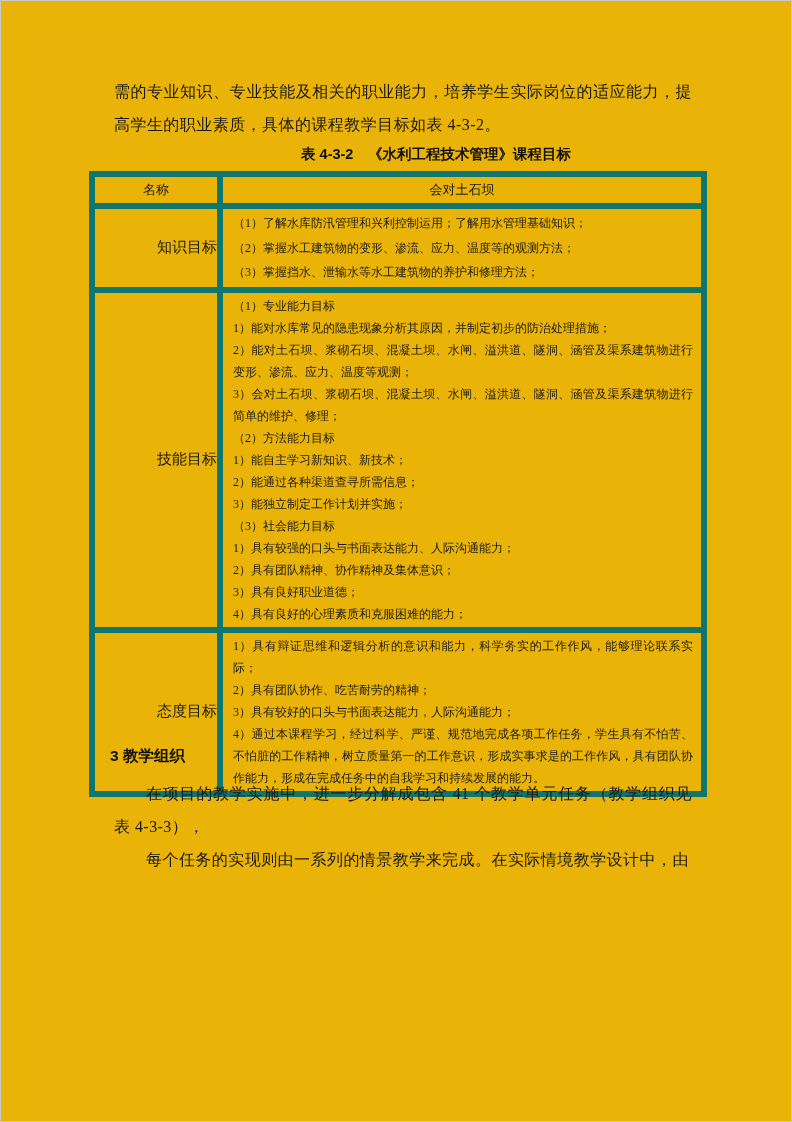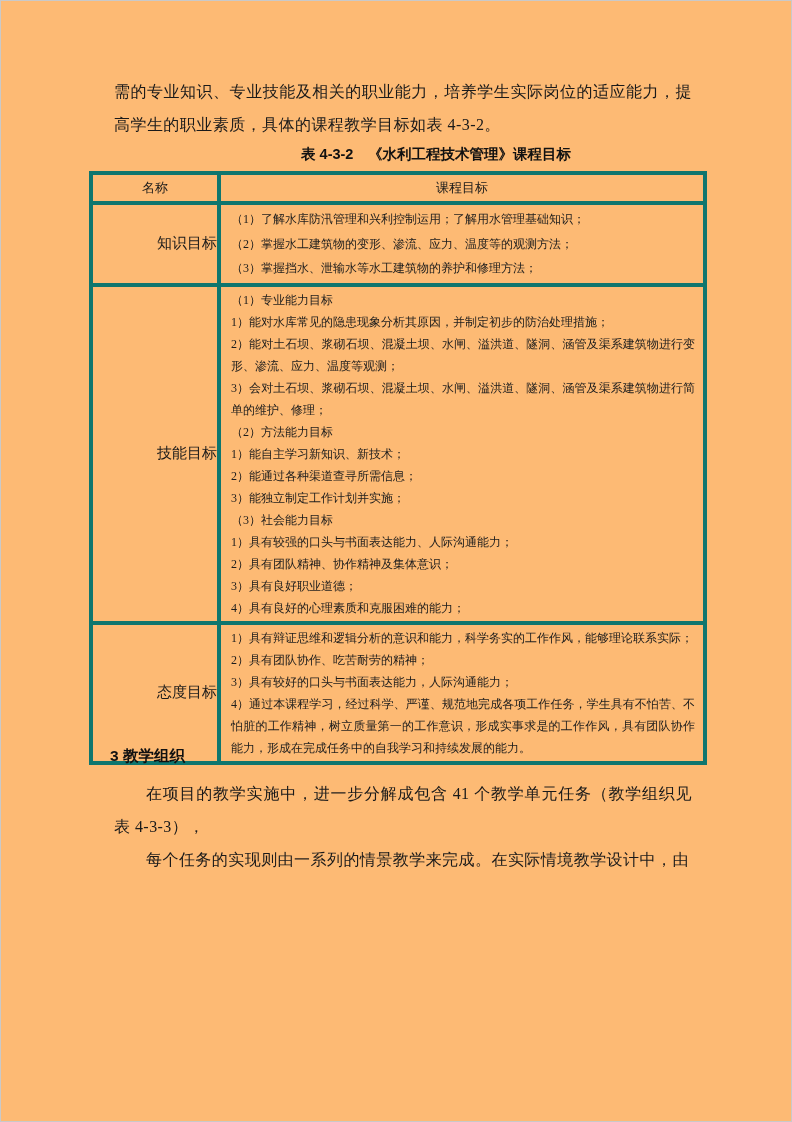--- a/index.html
+++ b/index.html
@@ -1,19 +1,19 @@
 <!DOCTYPE html>
 <html><head>
 <meta charset="utf-8">
 <style>
   html,body{margin:0;padding:0;background:#ffffff;}
   .page{
     position:relative;
     width:792px;height:1122px;
-    background:#fdba74;
+    background:#eab308;
     box-sizing:border-box;
     border:1px solid #c9c9c9;
     overflow:hidden;
     font-family:"Liberation Serif","DejaVu Serif",serif;
     color:#1a1a1a;
   }
   
   .body-text{
     font-size:16px;
     line-height:33px;
@@ -39,21 +39,21 @@
   table.objectives{
     position:absolute;
     left:88px;top:170px;
     width:618px;
     border-collapse:collapse;
     table-layout:fixed;
   }
   table.objectives,
   table.objectives td,
   table.objectives th{
-    border:4px solid #0f766e;
+    border:6px solid #0f766e;
   }
   table.objectives{border:2px solid #3c3c3c;}
   table.objectives th{
     height:26px;
     font-weight:normal;
     font-size:13px;
     text-align:center;
     vertical-align:middle;
     padding:0;
   }
@@ -113,21 +113,21 @@
   <div class="table-title">表 4-3-2　《水利工程技术管理》课程目标</div>
 
   <table class="objectives">
     <colgroup>
       <col class="col-name">
       <col>
     </colgroup>
     <tbody>
       <tr>
         <th>名称</th>
-        <th>课程目标</th>
+        <th>会对土石坝</th>
       </tr>
       <tr class="row-knowledge">
         <td class="cell-name">知识目标</td>
         <td class="cell-content">（1）了解水库防汛管理和兴利控制运用；了解用水管理基础知识；
 （2）掌握水工建筑物的变形、渗流、应力、温度等的观测方法；
 （3）掌握挡水、泄输水等水工建筑物的养护和修理方法；</td>
       </tr>
       <tr class="row-skill">
         <td class="cell-name">技能目标</td>
         <td class="cell-content">（1）专业能力目标

